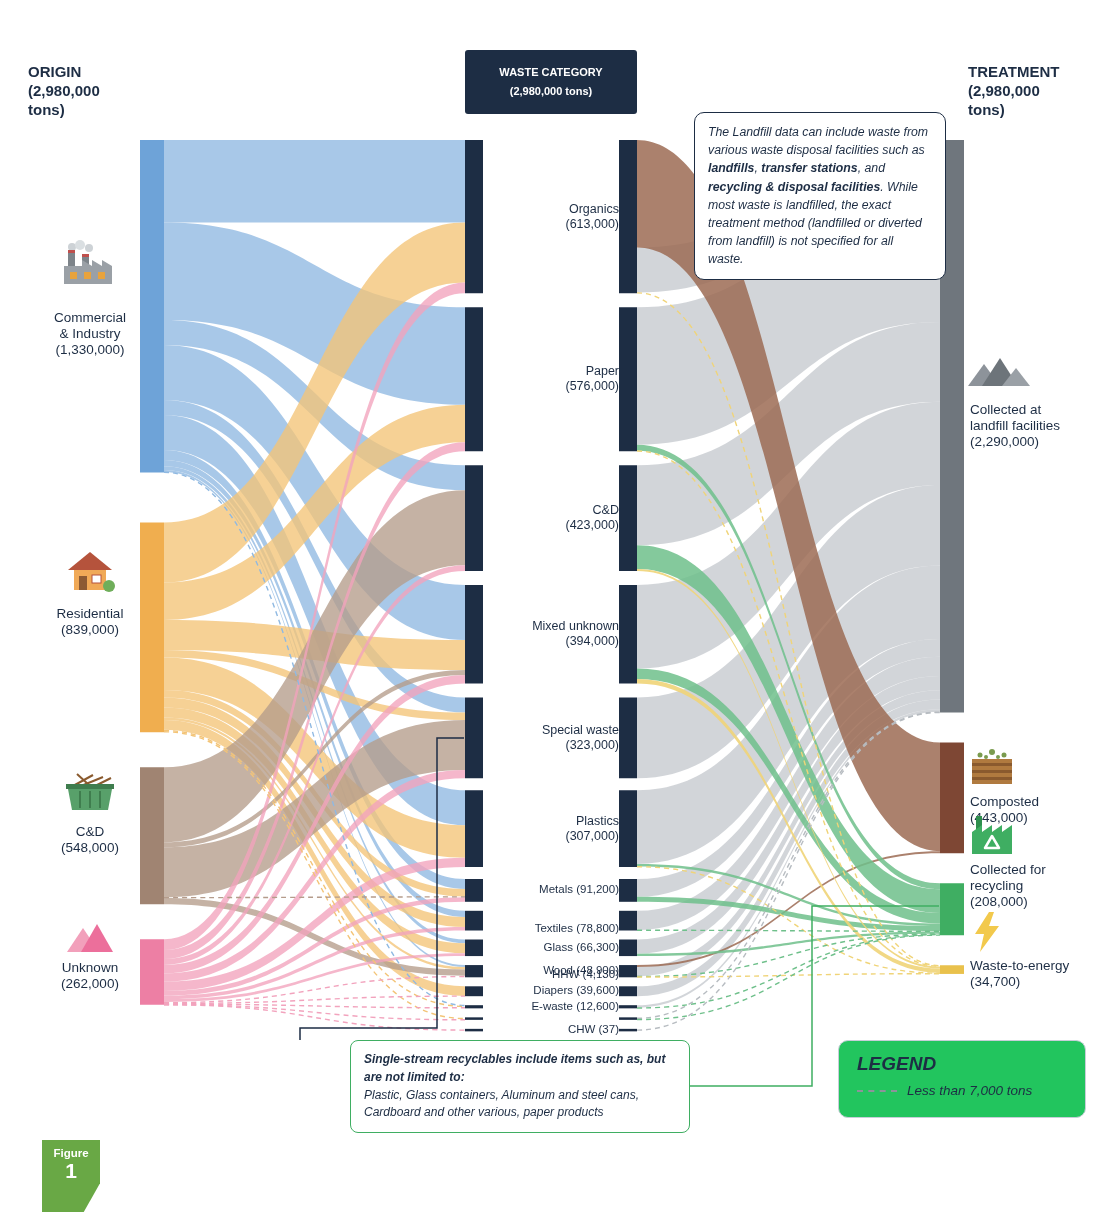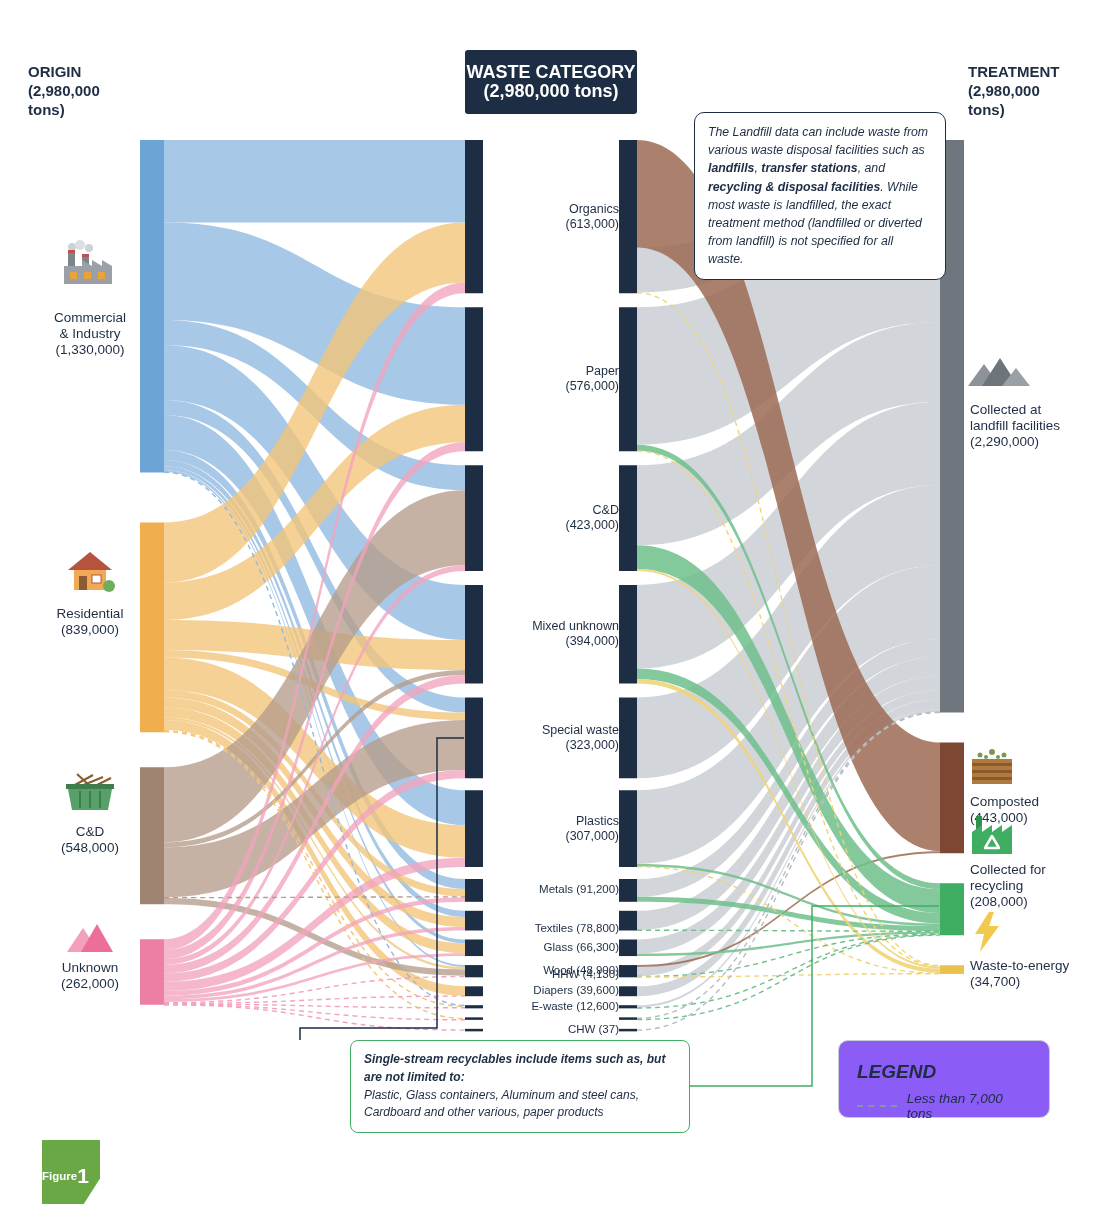--- a/index.html
+++ b/index.html
@@ -5,45 +5,45 @@
   *{margin:0;padding:0;box-sizing:border-box}
   html,body{background:#fff}
   body{font-family:"Liberation Sans",sans-serif;color:#1d2d44}
   #stage{position:relative;width:1116px;height:1222px;background:#fff;overflow:hidden}
   .abs{position:absolute}
   .pre{white-space:pre-line}
   #sankey-svg{position:absolute;left:0;top:0;display:block}
   .hdr{font-weight:bold;font-size:15px;line-height:19px;color:#1d2d44}
   #cat-header{left:465px;top:50px;width:172px;height:64px;background:#1d2d44;border-radius:3px;
     display:flex;align-items:center;justify-content:center;text-align:center}
-  #cat-header .pre{color:#fff;font-weight:bold;font-size:18px;line-height:19px}
+  #cat-header .pre{color:#fff;font-weight:bold;font-size:11px;line-height:19px}
   .side-lbl{font-size:13.5px;line-height:16px;white-space:pre-line}
   .o-lbl{left:28px;width:124px;text-align:center}
   .t-lbl{left:970px;width:146px;text-align:left}
   .cat-lbl{position:absolute;left:483px;width:136px;text-align:right;transform:translateY(-50%);
     color:#1d2d44;white-space:pre-line}
   .cat-lbl.two{font-size:12.5px;line-height:15px}
   .cat-lbl.one{font-size:11.5px;line-height:11.5px}
   .note{background:#fff;border-radius:10px;font-style:italic;font-size:12.3px;line-height:1.48;
     padding:10px 13px;color:#1d2d44}
   .navy-note{border:1.6px solid #1d2d44}
   .green-note{border:1.6px solid #3fae62}
   #landfill-note{left:694px;top:112px;width:252px}
   #special-note{left:45px;top:1040px;width:294px;font-size:12px;border-radius:8px}
   #recyclables-note{left:350px;top:1040px;width:340px;font-size:12px;border-radius:8px}
-  #legend-box{left:838px;top:1040px;width:212px;height:78px;border:1.5px solid #c7ced8;
-    border-radius:10px;background:#8b5cf6;padding:20px 18px}
+  #legend-box{left:838px;top:1040px;width:248px;height:78px;border:1.5px solid #c7ced8;
+    border-radius:10px;background:#22c55e;padding:12px 18px}
   #legend-title{font-weight:bold;font-style:italic;font-size:19px;color:#1d2d44}
   #legend-row{margin-top:8px;display:flex;align-items:center}
   #dash-sample{display:inline-block;width:40px;height:0;border-top:2px dashed #8d939a;margin-right:10px}
   #legend-text{font-style:italic;font-size:13.5px}
   #caption-band{left:36px;top:1150px;width:1049px;height:52px;background:#e9eceb}
   #caption-text{padding-left:102px;line-height:52px;font-weight:bold;font-style:italic;font-size:16.5px;color:#1d2d44}
-  #figure-badge{left:42px;top:1140px;width:58px;height:64px;background:#69a845;color:#fff;
-    display:flex;flex-direction:row;align-items:center;padding-top:7px;
+  #figure-badge{left:42px;top:1140px;width:58px;height:72px;background:#69a845;color:#fff;
+    display:flex;flex-direction:column;align-items:center;padding-top:7px;
     clip-path:polygon(0 0,100% 0,100% 60%,72% 100%,0 100%)}
   #figure-badge .kicker{font-size:11.5px;font-weight:bold}
   #figure-badge .num{font-size:21px;font-weight:bold;line-height:24px}
   .icon{position:absolute}
 </style>
 </head>
 <body>
 
 <div id="stage">
 

